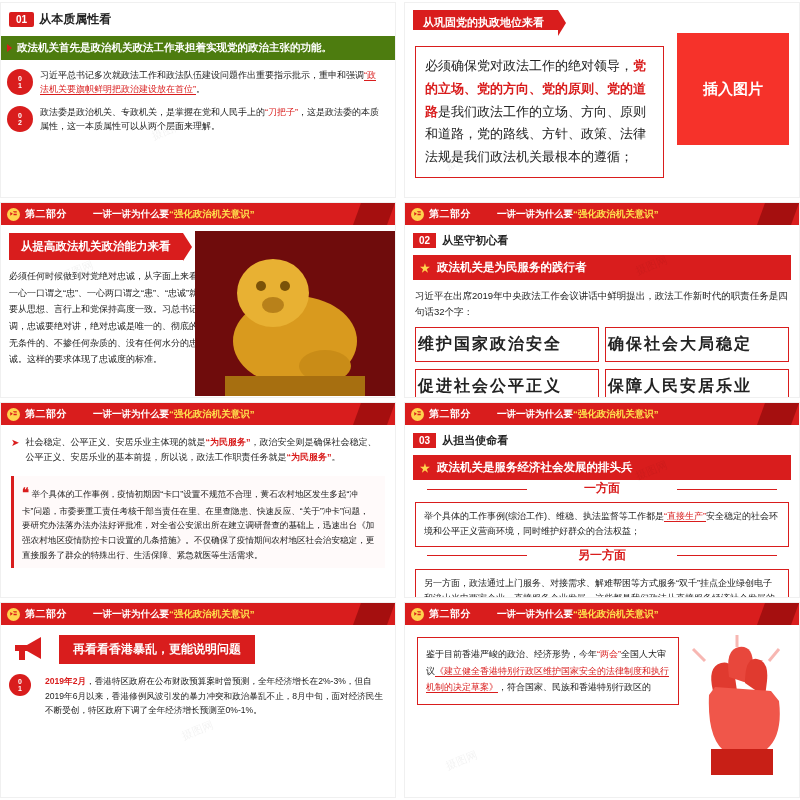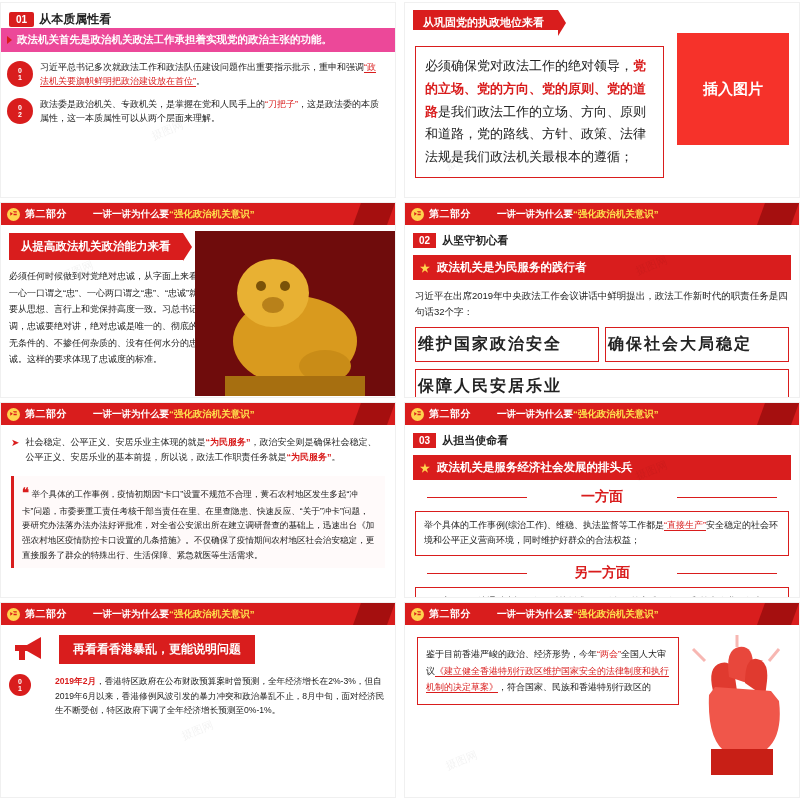--- a/index.html
+++ b/index.html
@@ -59,22 +59,22 @@
     display: inline-flex; align-items: center; gap: 5px;
   }
   .chip-red {
     background: #d91d1d; color: #fff; font-size: 10px; font-weight: bold;
     padding: 2px 7px; border-radius: 2px;
   }
   .chip-title {
     font-size: 12px; font-weight: bold; color: #222;
   }
   .blackbar {
-    background: #ec4899; color: #fff; font-size: 10.5px; font-weight: bold;
-    padding: 5px 10px 5px 16px; position: relative; 
+    background: #4d7c0f; color: #fff; font-size: 10.5px; font-weight: bold;
+    padding: 5px 10px 5px 16px; position: relative; margin-top: 8px;
   }
   .blackbar:before {
     content: "";
     position: absolute; left: 6px; top: 50%; transform: translateY(-50%);
     border-left: 5px solid #d91d1d;
     border-top: 4px solid transparent;
     border-bottom: 4px solid transparent;
   }
   .bullet-row {
     display: flex; align-items: flex-start; gap: 7px;
@@ -182,21 +182,21 @@
     margin: 10px 10px 0 10px;
     border-left: 3px solid #d91d1d;
     padding: 6px 8px;
     font-size: 8.6px; line-height: 1.7; color: #222;
     background: #fffafa;
   }
   .quote-mark { color:#d91d1d; font-size: 13px; font-weight: bold; }
   
   .sub-tag {
     display:block; text-align:center; color:#d91d1d;
-    font-size: 14px; font-weight: bold; margin-top: 8px;
+    font-size: 12px; font-weight: bold; 
     position: relative;
   }
   .sub-tag:before, .sub-tag:after {
     content:""; position:absolute; top:50%; width: 100px; height:1px; background:#d91d1d;
   }
   .sub-tag:before { left: 22px; }
   .sub-tag:after  { right: 22px; }
   .body-box {
     border:1px solid #d91d1d; margin: 5px 10px 0 10px; padding: 6px 8px;
     font-size: 9px; line-height:1.7; color:#222;
@@ -204,21 +204,21 @@
   
   .megaphone {
     position:absolute; left: 10px; top: 30px; width: 36px; height: 30px;
   }
   .bigred {
     display:inline-block; background:#d91d1d; color:#fff;
     font-size: 12px; font-weight:bold; padding: 6px 14px;
     margin: 10px 0 0 58px;
   }
   .numbered {
-    display:flex; gap:24px; margin: 10px 8px 0 8px;
+    display:flex; gap:14px; margin: 10px 8px 0 8px;
   }
   .ncirc {
     flex:0 0 auto; width: 22px; height:22px; border-radius:50%;
     background:#d91d1d; color:#fff; font-size:7px; font-weight:bold;
     display:flex; flex-direction:column; align-items:center; justify-content:center; line-height:1;
   }
   .ntext { font-size: 8.6px; line-height:1.7; color:#222; }
   
   .fist {
     position:absolute; right: 4px; top: 28px; width: 112px; height: 150px;
@@ -326,20 +326,21 @@
     <div class="redbar-title">
       <span class="star">★</span>
       <span>政法机关是为民服务的践行者</span>
     </div>
     <div class="txt-blk">习近平在出席2019年中央政法工作会议讲话中鲜明提出，政法工作新时代的职责任务是四句话32个字：</div>
     <div class="boxrow">
       <div class="boxcell">维护国家政治安全</div>
       <div class="boxcell">确保社会大局稳定</div>
     </div>
     <div class="boxrow">
+      <div class="boxcell">促进社会公平正义</div>
       <div class="boxcell">保障人民安居乐业</div>
     </div>
     <div class="wm" style="left:230px; top:55px;">摄图网</div>
   </div>
 
   <div class="slide">
     <div class="hdr">
       <span class="emblem">
         <svg viewBox="0 0 20 20" width="13" height="13">
             <circle cx="10" cy="10" r="10" fill="#ffd34d"></circle>

